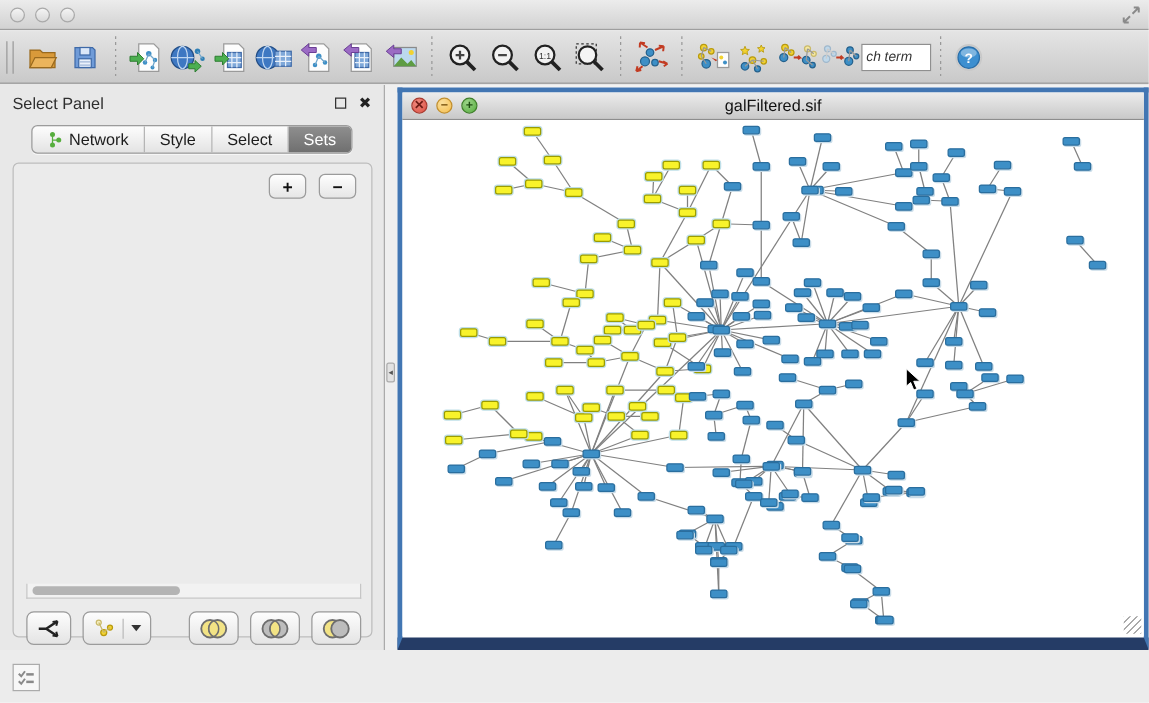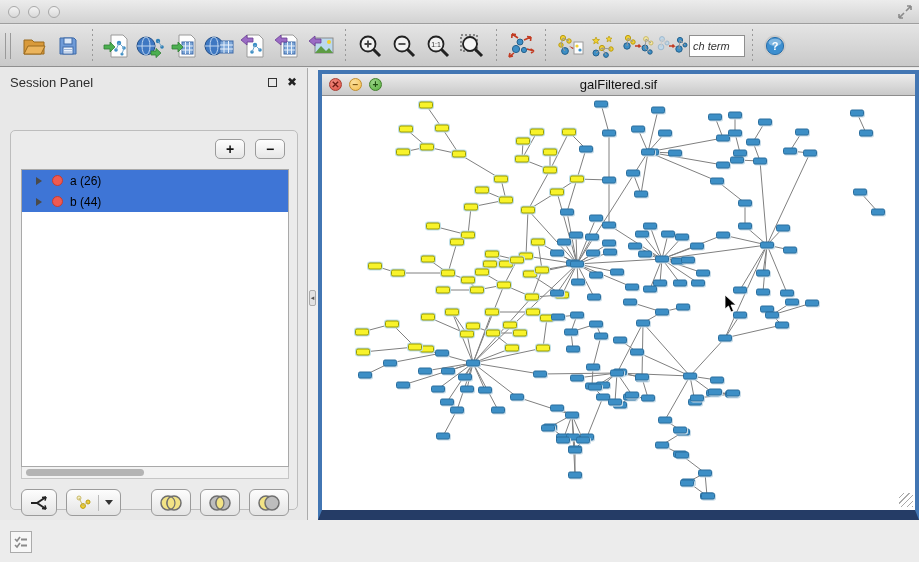--- a/index.html
+++ b/index.html
@@ -323,44 +323,54 @@
       <circle cx="12" cy="12" r="10" fill="none" stroke="#C9C9C9" stroke-width="1.5"></circle>
       <circle cx="12" cy="12" r="8.6" fill="#3D8FD0" stroke="#2A6EA8"></circle>
       <ellipse cx="12" cy="8.4" rx="6.4" ry="3.6" fill="rgba(255,255,255,0.35)"></ellipse>
       <text x="12" y="16" font-size="11" font-weight="bold" text-anchor="middle" fill="#fff" font-family="Liberation Sans, sans-serif">?</text>
     </svg>
   </div>
 </div>
 
 <div class="control-panel">
   <div class="cp-header">
-    <span class="cp-title">Session Panel</span>
+    <span class="cp-title">Select Panel</span>
     <span class="cp-float"></span>
     <span class="cp-close">✖</span>
   </div>
 
+  <div class="tabbar">
+    <div class="seg-group">
+      <div class="seg">
+        <svg width="12" height="14" viewBox="0 0 12 14">
+          <circle cx="4" cy="2.5" r="2" fill="#57AE3E"></circle>
+            <circle cx="4" cy="11" r="2" fill="#57AE3E"></circle>
+          <circle cx="9" cy="7" r="2" fill="#57AE3E"></circle>
+          <path d="M4 2.5 V11 M4 7 H9" stroke="#57AE3E" stroke-width="1"></path>
+        </svg>
+        <span>Network</span>
+      </div>
+      <div class="seg">
+        <span>Style</span>
+      </div>
+      <div class="seg">
+        <span>Select</span>
+      </div>
+      <div class="seg active">
+        <span>Sets</span>
+      </div>
+    </div>
+  </div>
 
   <div class="sets-panel">
     <div class="pm-row">
       <div class="pm-btn">+</div>
       <div class="pm-btn">−</div>
     </div>
 
-    <div class="sets-list">
-      <div class="set-row selected">
-        <span class="disclosure"></span>
-        <span class="red-dot"></span>
-        <span>a (26)</span>
-      </div>
-      <div class="set-row selected">
-        <span class="disclosure"></span>
-        <span class="red-dot"></span>
-        <span>b (44)</span>
-      </div>
-    </div>
     <div class="hscroll">
       <div class="hthumb"></div>
     </div>
 
     <div class="sets-toolbar">
       <div class="sbtn" style="width:40px">
         <svg width="20" height="18" viewBox="0 0 20 18">
           <path d="M2 9 h6 M8 9 L17 3 M8 9 L17 15" stroke="#222" stroke-width="2" fill="none"></path>
           <path d="M17 3 l-4 .5 M17 3 l-1 3.6 M17 15 l-4-.5 M17 15 l-1-3.6" stroke="#222" stroke-width="1.6"></path>
         </svg>

